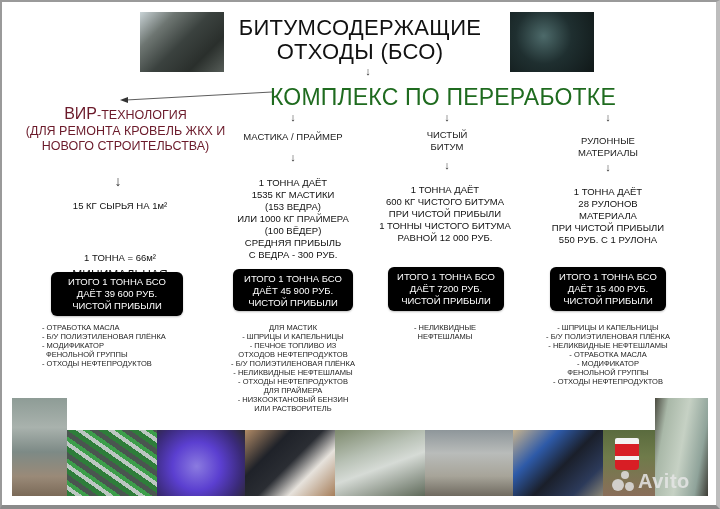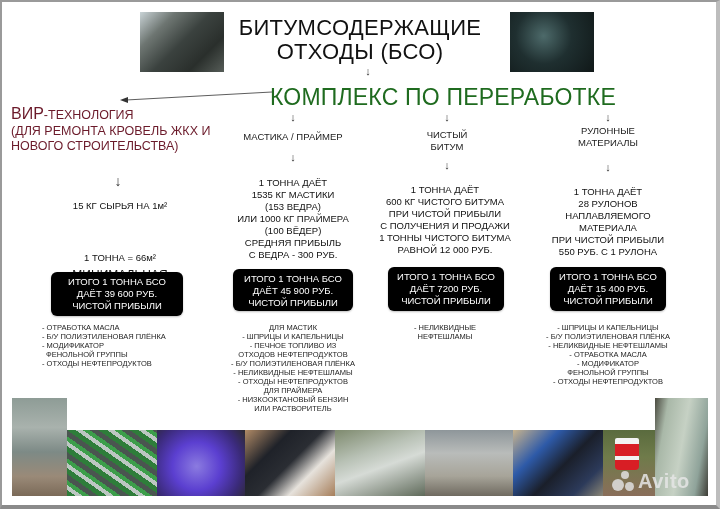--- a/index.html
+++ b/index.html
@@ -3,21 +3,21 @@
 <meta charset="utf-8">
 <style>
   * { box-sizing: border-box; margin: 0; padding: 0; }
   html, body { width: 720px; height: 509px; background: #ffffff; overflow: hidden; }
   body { position: relative; font-family: "Liberation Sans", sans-serif; color: #1a1a1a; }
   .frame { position: absolute; left: 0; top: 0; width: 720px; height: 509px; border: 2px solid #9a9a9a; border-right: 4px solid #bdbdbd; border-bottom: 4px solid #8a8a8a; background: #fff; }
   .abs { position: absolute; }
   .photo { position: absolute; overflow: hidden; }
   .title { left: 220px; top: 16px; width: 280px; text-align: center; font-size: 22px; line-height: 24px; color: #111; letter-spacing: 0.3px; }
   .complex { left: 270px; top: 84px; width: 360px; text-align: left; font-size: 23px; color: #1f6b1f; letter-spacing: 0.2px; }
-  .vir { left: 0px; top: 105px; width: 240px; text-align: left; color: #6b1a2a; padding-left: 11px; }
+  .vir { left: 0px; top: 105px; width: 240px; text-align: center; color: #6b1a2a; padding-left: 11px; }
   .vir .h { font-size: 16px; line-height: 18px; }
   .vir .h small { font-size: 12.5px; }
   .vir .sub { font-size: 12.5px; line-height: 15px; }
   .col-head { font-size: 9.5px; line-height: 12px; text-align: center; color: #222; }
   .arrow { font-size: 11px; line-height: 11px; color: #333; text-align: center; }
   .col-body { font-size: 9.5px; line-height: 12px; text-align: center; color: #111; }
   .redbox { position: absolute; background: #000000; border-radius: 6px; color: #fff; font-size: 9.5px; line-height: 12px; text-align: center; padding-top: 4px; box-shadow: 0 1px 2px rgba(0,0,0,0.25); }
   .list { font-size: 7.5px; line-height: 9px; color: #222; }
   .list.center { text-align: center; }
   .avito { position: absolute; left: 612px; top: 470px; display: flex; align-items: center; gap: 4px; opacity: 0.85; }
@@ -108,44 +108,42 @@
 <div class="abs arrow" style="left:441px;top:112px;width:12px;">↓</div>
 <div class="abs col-head" style="left:397px;top:129px;width:100px;">
   <div>ЧИСТЫЙ</div>
   <div>БИТУМ</div>
 </div>
 <div class="abs arrow" style="left:441px;top:160px;width:12px;">↓</div>
 <div class="abs col-body" style="left:370px;top:184px;width:150px;">
   <div>1 ТОННА ДАЁТ</div>
   <div>600 КГ ЧИСТОГО БИТУМА</div>
   <div>ПРИ ЧИСТОЙ ПРИБЫЛИ</div>
-  <div>С ПОЛУЧЕНИЯ И ПРОДАЖИ</div>
   <div>1 ТОННЫ ЧИСТОГО БИТУМА</div>
   <div>РАВНОЙ 12 000 РУБ.</div>
 </div>
 <div class="redbox" style="left:388px;top:267px;width:116px;height:44px;">
   <div>ИТОГО 1 ТОННА БСО</div>
   <div>ДАЁТ 7200 РУБ.</div>
   <div>ЧИСТОЙ ПРИБЫЛИ</div>
 </div>
 <div class="abs list center" style="left:400px;top:323px;width:90px;">
   <div>- НЕЛИКВИДНЫЕ</div>
   <div>НЕФТЕШЛАМЫ</div>
 </div>
 
 <div class="abs arrow" style="left:602px;top:112px;width:12px;">↓</div>
-<div class="abs col-head" style="left:558px;top:125px;width:100px;">
+<div class="abs col-head" style="left:558px;top:135px;width:100px;">
   <div>РУЛОННЫЕ</div>
   <div>МАТЕРИАЛЫ</div>
 </div>
 <div class="abs arrow" style="left:602px;top:162px;width:12px;">↓</div>
 <div class="abs col-body" style="left:540px;top:186px;width:136px;">
   <div>1 ТОННА ДАЁТ</div>
   <div>28 РУЛОНОВ</div>
-  <div>НАПЛАВЛЯЕМОГО</div>
   <div>МАТЕРИАЛА</div>
   <div>ПРИ ЧИСТОЙ ПРИБЫЛИ</div>
   <div>550 РУБ. С 1 РУЛОНА</div>
 </div>
 <div class="redbox" style="left:550px;top:267px;width:116px;height:44px;">
   <div>ИТОГО 1 ТОННА БСО</div>
   <div>ДАЁТ 15 400 РУБ.</div>
   <div>ЧИСТОЙ ПРИБЫЛИ</div>
 </div>
 <div class="abs list center" style="left:538px;top:323px;width:140px;">

